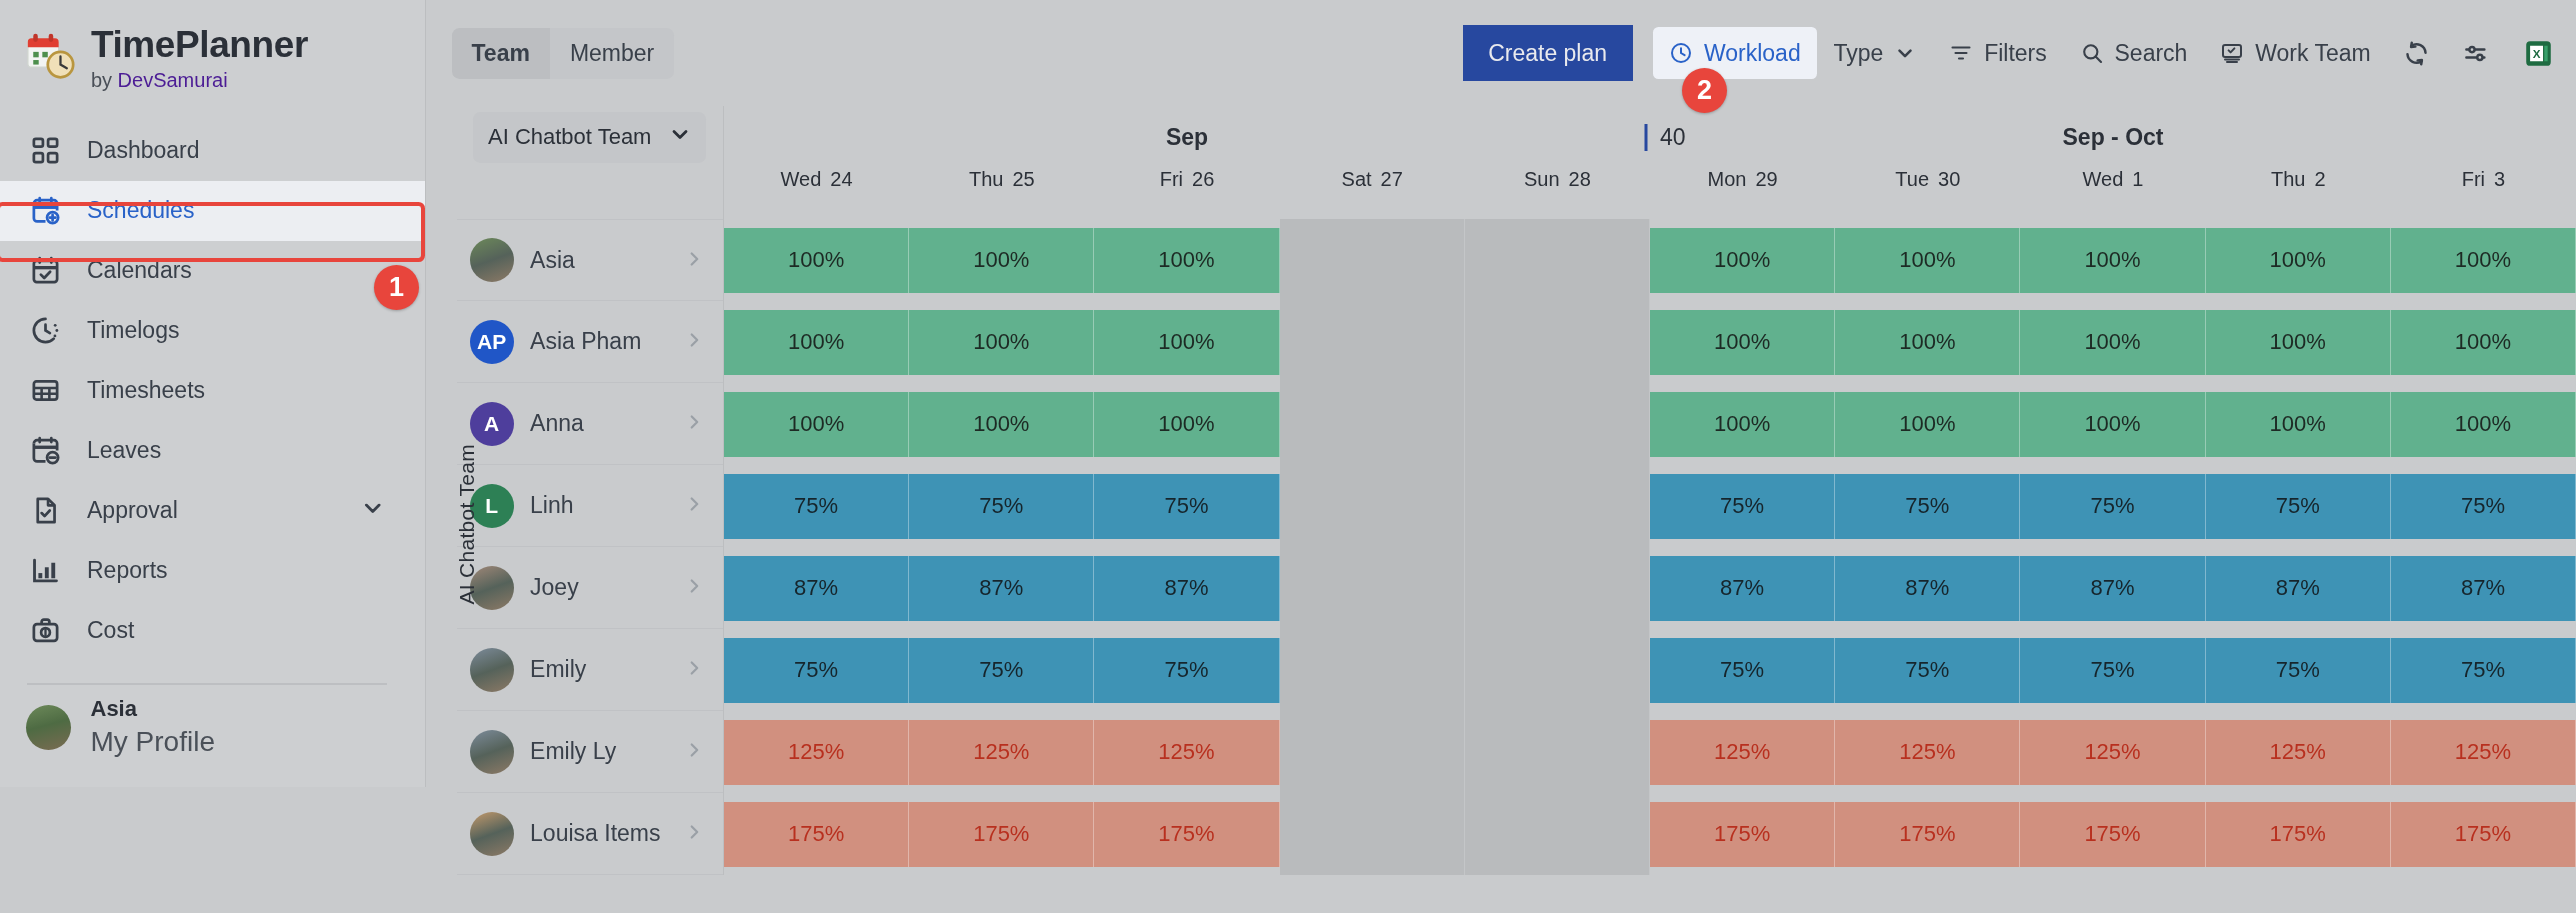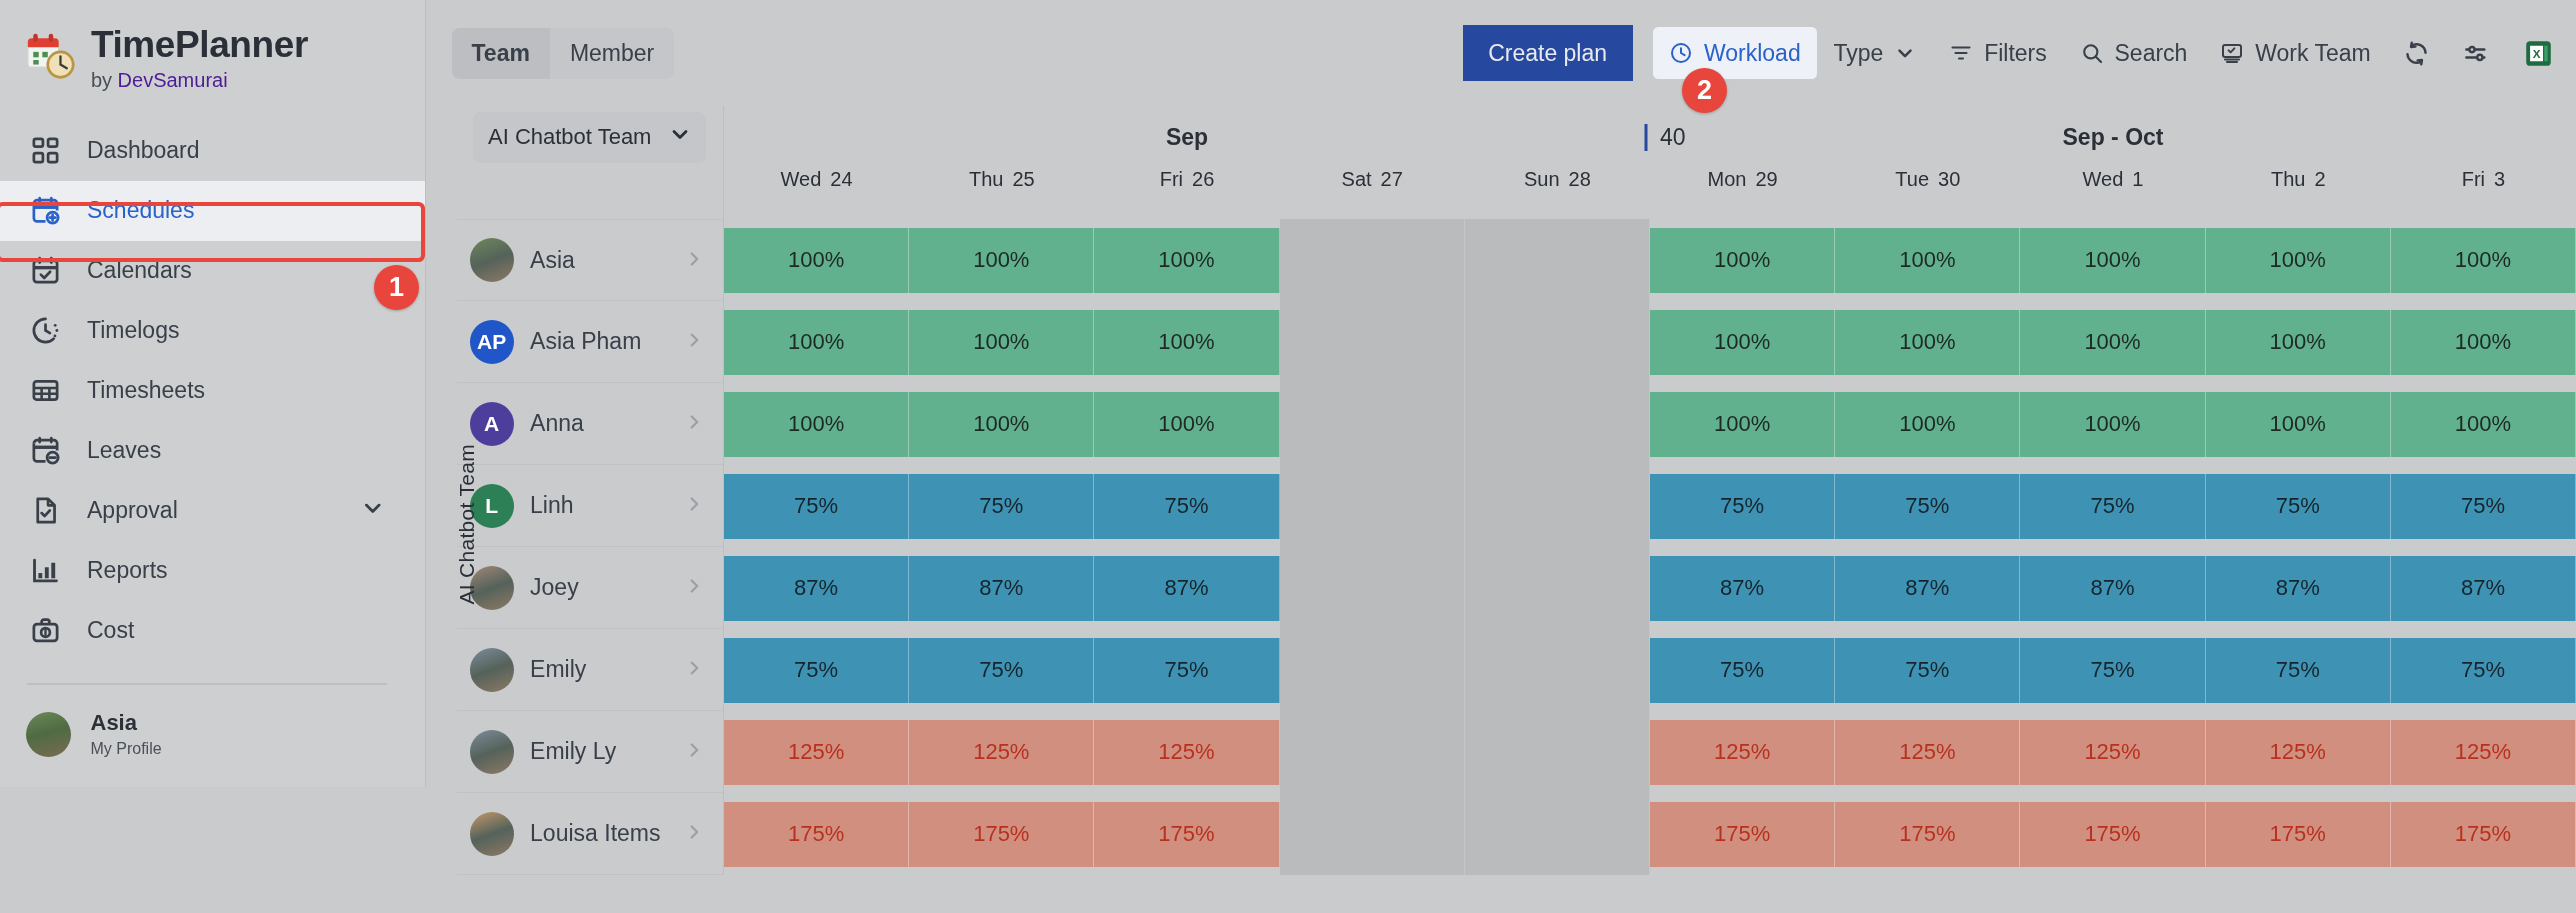--- a/index.html
+++ b/index.html
@@ -47,21 +47,21 @@
     position: absolute; width: 45px; height: 45px; border-radius: 50%;
     background: #e8453c; color: #fff; font-size: 27px; font-weight: bold;
     display: flex; align-items: center; justify-content: center;
     box-shadow: 0 0.9px 2.7px rgba(0,0,0,.25);
   }
 
   .profile { position: absolute; left: 0; bottom: 29px; display: flex; align-items: center; gap: 20px; padding-left: 25.5px; }
   .pf-av { width: 45px; height: 45px; border-radius: 50%; overflow:hidden; flex:0 0 45px;
            background: linear-gradient(165deg,#6d8a5a 0%,#4e6b43 45%,#7a6b52 100%); }
   .pf-name { font-size: 22px; font-weight: bold; color: #2b3038; }
-  .pf-role { font-size: 16px; color: #4a5058; margin-top: 3.6px; }
+  .pf-role { font-size: 28px; color: #4a5058; margin-top: 3.6px; }
 
   
   #main { flex: 1 1 auto; position: relative; background: #c9cbcd; height: 913px; }
 
   #toolbar { height: 106px; display: flex; align-items: center; padding: 0 22px 0 25.5px; }
   .seg { display: flex; background: #c4c6c9; border-radius: 7.3px; overflow: hidden; }
   .seg-btn { font-size: 23px; color: #39404a; padding: 12px 20px; cursor: pointer; }
   .seg-btn.on { background: #bcbec1; font-weight: bold; border-radius: 7.3px 0 0 7.3px; }
 
   .tb-right { margin-left: auto; display: flex; align-items: center; gap: 0; }

